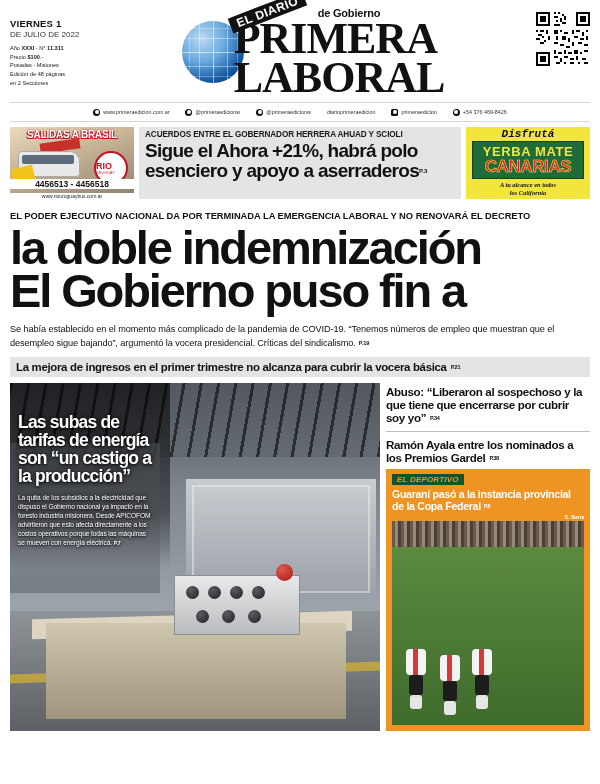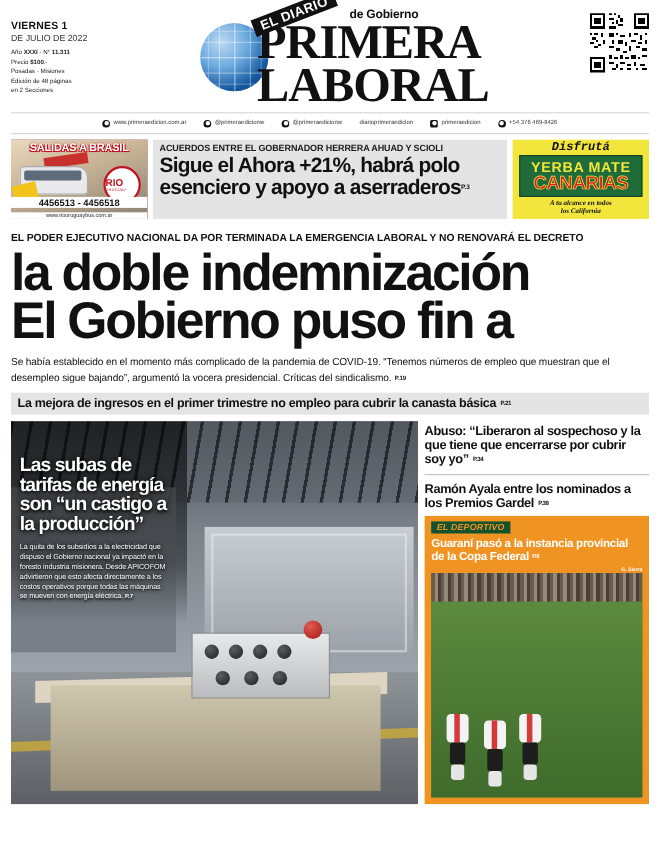--- a/index.html
+++ b/index.html
@@ -332,21 +332,21 @@
     <div class="leadhead">
       <div>la doble indemnización</div>
       <div>El Gobierno puso fin a</div>
     </div>
     <div class="leaddeck">
       <span>Se había establecido en el momento más complicado de la pandemia de COVID-19. “Tenemos números de empleo que muestran que el desempleo sigue bajando”, argumentó la vocera presidencial. Críticas del sindicalismo.</span><span class="pg">P.19</span>
     </div>
   </div>
 
   <div class="leadbar">
-    <span>La mejora de ingresos en el primer trimestre no empleo para cubrir la canasta básica</span><span class="pg">P.21</span>
+    <span>La mejora de ingresos en el primer trimestre no alcanza para cubrir la vocera básica</span><span class="pg">P.21</span>
   </div>
 
   <div class="bottom">
 
     <div class="bigphoto">
       <div class="sky"></div>
       <div class="roof"></div>
       <div class="wallL"></div>
       <div class="rackA"></div>
       <div class="floor"></div>

